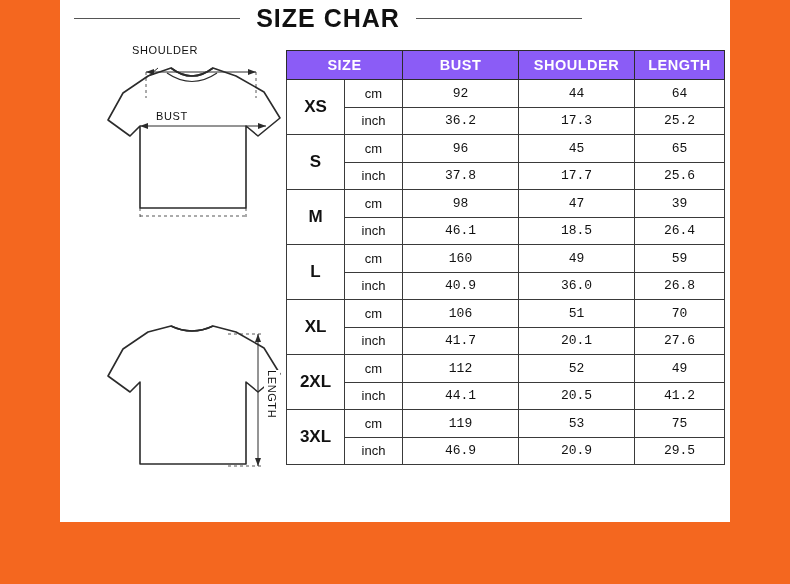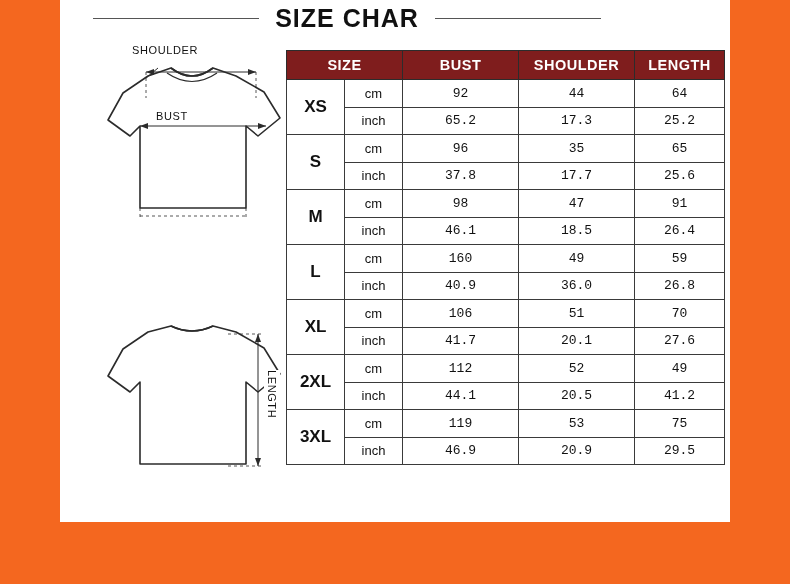--- a/index.html
+++ b/index.html
@@ -24,21 +24,20 @@
   
   .title-row {
     position: absolute;
     left: 0;
     top: 0;
     width: 536px;
     height: 36px;
     display: flex;
     align-items: center;
     justify-content: flex-end;
-    margin-left: 19px;
   }
   .title-rule {
     flex: 1 1 auto;
     height: 1px;
     background: #555;
   }
   .title-rule.left { margin-left: 14px; }
   .title-rule.right { margin-right: 14px; }
   .title-text {
     font-size: 25px;
@@ -92,21 +91,21 @@
     border-collapse: collapse;
     width: 438px;
     table-layout: fixed;
   }
   table.size th, table.size td {
     border: 1px solid #3a3a3a;
     text-align: center;
     color: #111;
   }
   table.size thead th {
-    background: #7f1d1d;
+    background: #8b5cf6;
     color: #ffffff;
     font-size: 14.5px;
     font-weight: bold;
     height: 26px;
     border-color: #2c2c2c;
     letter-spacing: 0.5px;
   }
   col.c-size { width: 58px; }
   col.c-unit { width: 58px; }
   col.c-bust { width: 116px; }
@@ -213,45 +212,45 @@
 
         <tr>
           <td class="sizecell" rowspan="2">XS</td>
           <td class="unit">cm</td>
           <td class="val">92</td>
           <td class="val">44</td>
           <td class="val">64</td>
         </tr>
         <tr>
           <td class="unit">inch</td>
-          <td class="val">65.2</td>
+          <td class="val">36.2</td>
           <td class="val">17.3</td>
           <td class="val">25.2</td>
         </tr>
 
         <tr>
           <td class="sizecell" rowspan="2">S</td>
           <td class="unit">cm</td>
           <td class="val">96</td>
-          <td class="val">35</td>
+          <td class="val">45</td>
           <td class="val">65</td>
         </tr>
         <tr>
           <td class="unit">inch</td>
           <td class="val">37.8</td>
           <td class="val">17.7</td>
           <td class="val">25.6</td>
         </tr>
 
         <tr>
           <td class="sizecell" rowspan="2">M</td>
           <td class="unit">cm</td>
           <td class="val">98</td>
           <td class="val">47</td>
-          <td class="val">91</td>
+          <td class="val">39</td>
         </tr>
         <tr>
           <td class="unit">inch</td>
           <td class="val">46.1</td>
           <td class="val">18.5</td>
           <td class="val">26.4</td>
         </tr>
 
         <tr>
           <td class="sizecell" rowspan="2">L</td>

